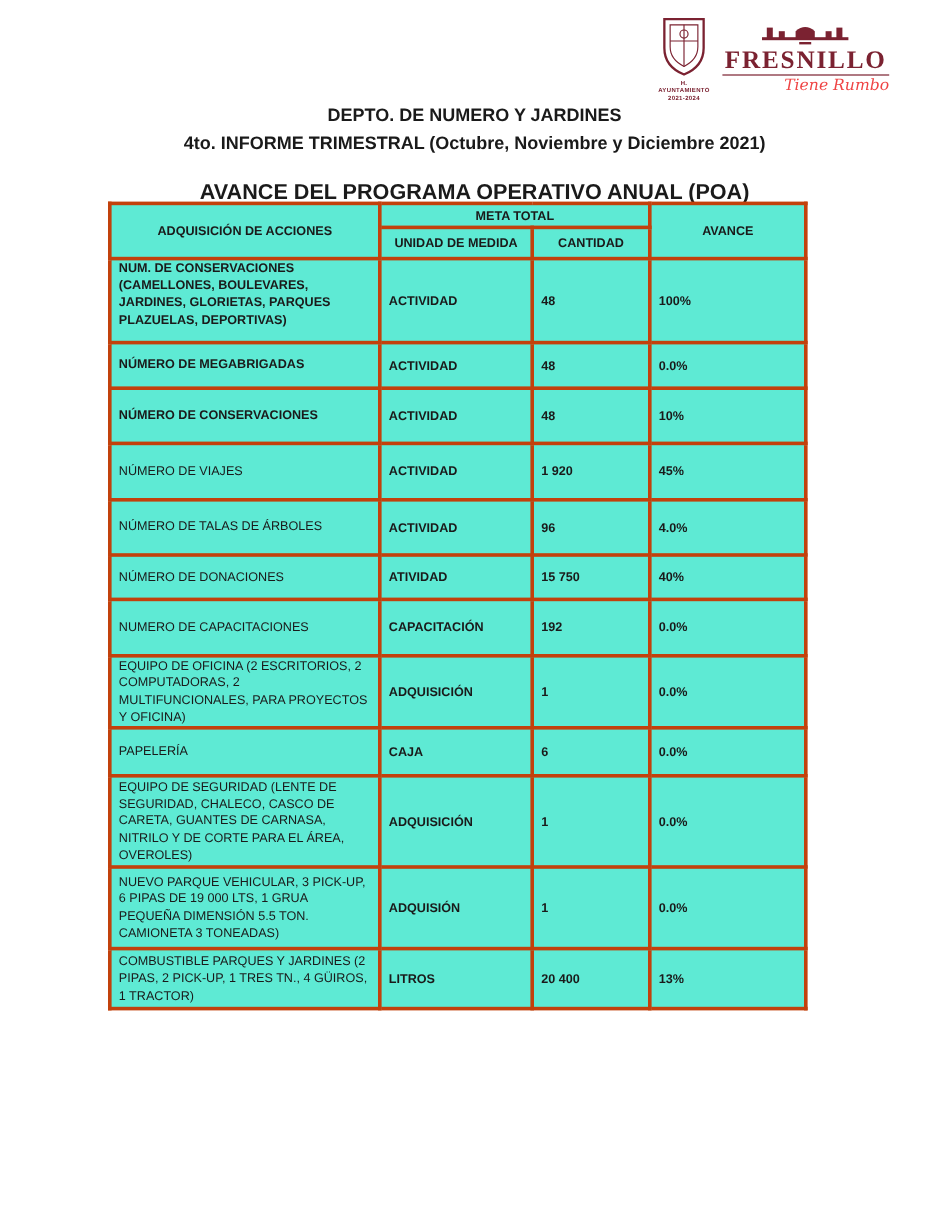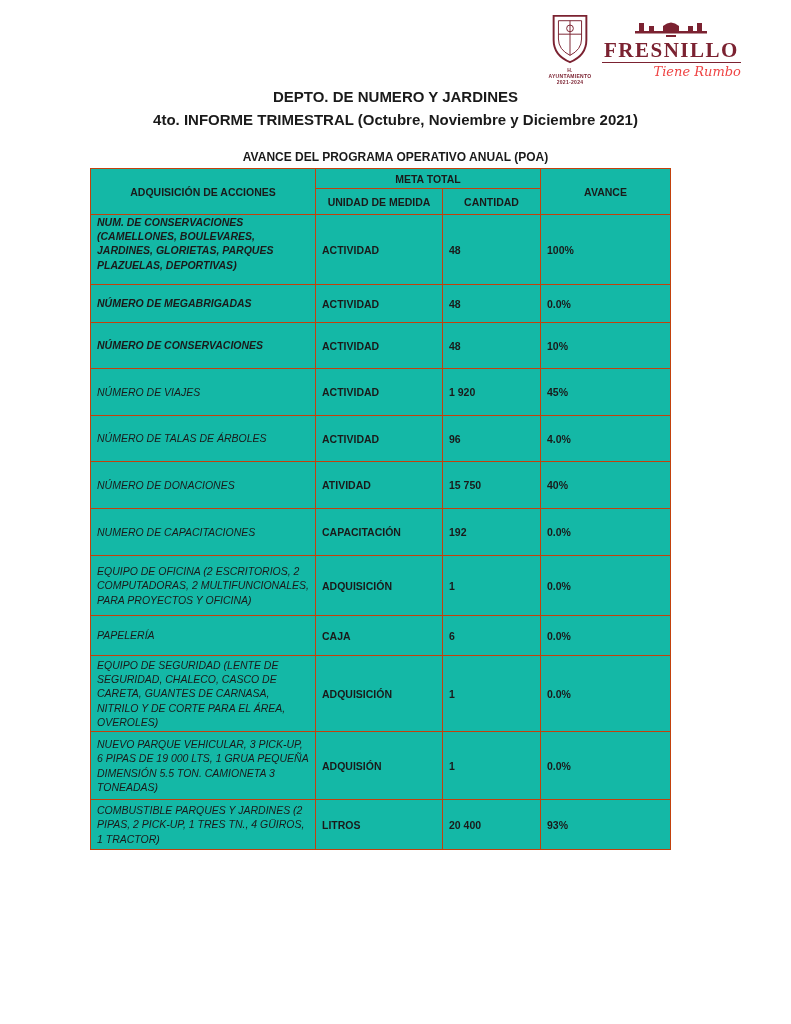--- a/index.html
+++ b/index.html
@@ -31,47 +31,47 @@
   .tagline{
     align-self:flex-end;
     font-family:"DejaVu Serif", serif;font-style:italic;
     font-size:13px;color:#ef4444;line-height:16px;margin-top:1px;
   }
 
   
   .titles{position:absolute;top:88px;left:0;width:100%;text-align:center;}
   .t1{font-size:15px;font-weight:bold;margin-bottom:6px;}
   .t2{font-size:15px;font-weight:bold;margin-bottom:22px;}
-  .t3{font-size:12px;font-weight:bold;}
+  .t3{font-size:18px;font-weight:bold;}
 
   
   table.poa{
     position:absolute;top:168px;left:90px;width:580px;
     border-collapse:collapse;table-layout:fixed;
   }
   table.poa th, table.poa td{
-    border:1px solid #c2410c;
+    border:3px solid #c2410c;
     font-size:10.5px;
     padding:0 6px;
     vertical-align:middle;
-    background:#14b8a6;
+    background:#5eead4;
   }
   table.poa th{font-weight:bold;text-align:center;}
   thead tr:nth-child(1){height:20px;}
   thead tr:nth-child(2){height:26px;}
-  .cell-desc{text-align:left;line-height:1.35;font-style:italic;}
+  .cell-desc{text-align:left;line-height:1.35;}
   .cell-unit,.cell-qty,.cell-avance{text-align:left;font-weight:bold;}
   tbody tr:nth-child(-n+3) .cell-desc{font-weight:bold;}
   tbody tr:nth-child(1){height:70px;}
   tbody tr:nth-child(1) .cell-desc{vertical-align:top;}
   tbody tr:nth-child(2){height:38px;}
   tbody tr:nth-child(3){height:46px;}
   tbody tr:nth-child(4){height:47px;}
   tbody tr:nth-child(5){height:46px;}
-  tbody tr:nth-child(6){height:47px;}
+  tbody tr:nth-child(6){height:37px;}
   tbody tr:nth-child(7){height:47px;margin-left:48px;}
   tbody tr:nth-child(8){height:60px;}
   tbody tr:nth-child(9){height:40px;}
   tbody tr:nth-child(10){height:76px;}
   tbody tr:nth-child(11){height:68px;}
   tbody tr:nth-child(12){height:50px;}
 </style>
 </head>
 <body>
 
@@ -194,18 +194,18 @@
       <tr>
         <td class="cell-desc">NUEVO PARQUE VEHICULAR, 3 PICK-UP, 6 PIPAS DE 19 000 LTS, 1 GRUA PEQUEÑA DIMENSIÓN 5.5 TON. CAMIONETA 3 TONEADAS)</td>
         <td class="cell-unit">ADQUISIÓN</td>
         <td class="cell-qty">1</td>
         <td class="cell-avance">0.0%</td>
       </tr>
       <tr>
         <td class="cell-desc">COMBUSTIBLE PARQUES Y JARDINES (2 PIPAS, 2 PICK-UP, 1 TRES TN., 4 GÜIROS, 1 TRACTOR)</td>
         <td class="cell-unit">LITROS</td>
         <td class="cell-qty">20 400</td>
-        <td class="cell-avance">93%</td>
+        <td class="cell-avance">13%</td>
       </tr>
     </tbody>
   </table>
 
 </div>
 
 </body></html>

